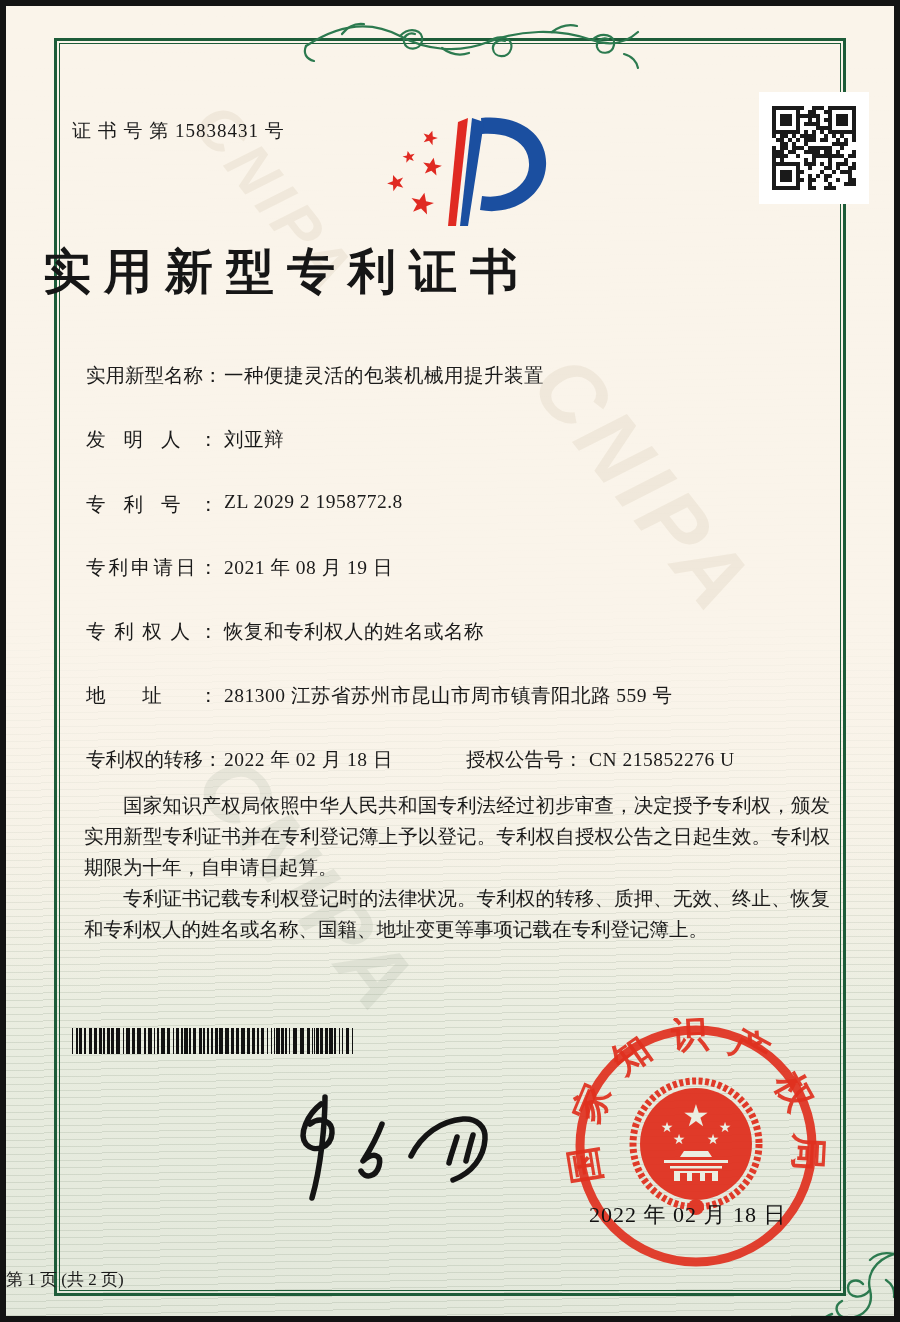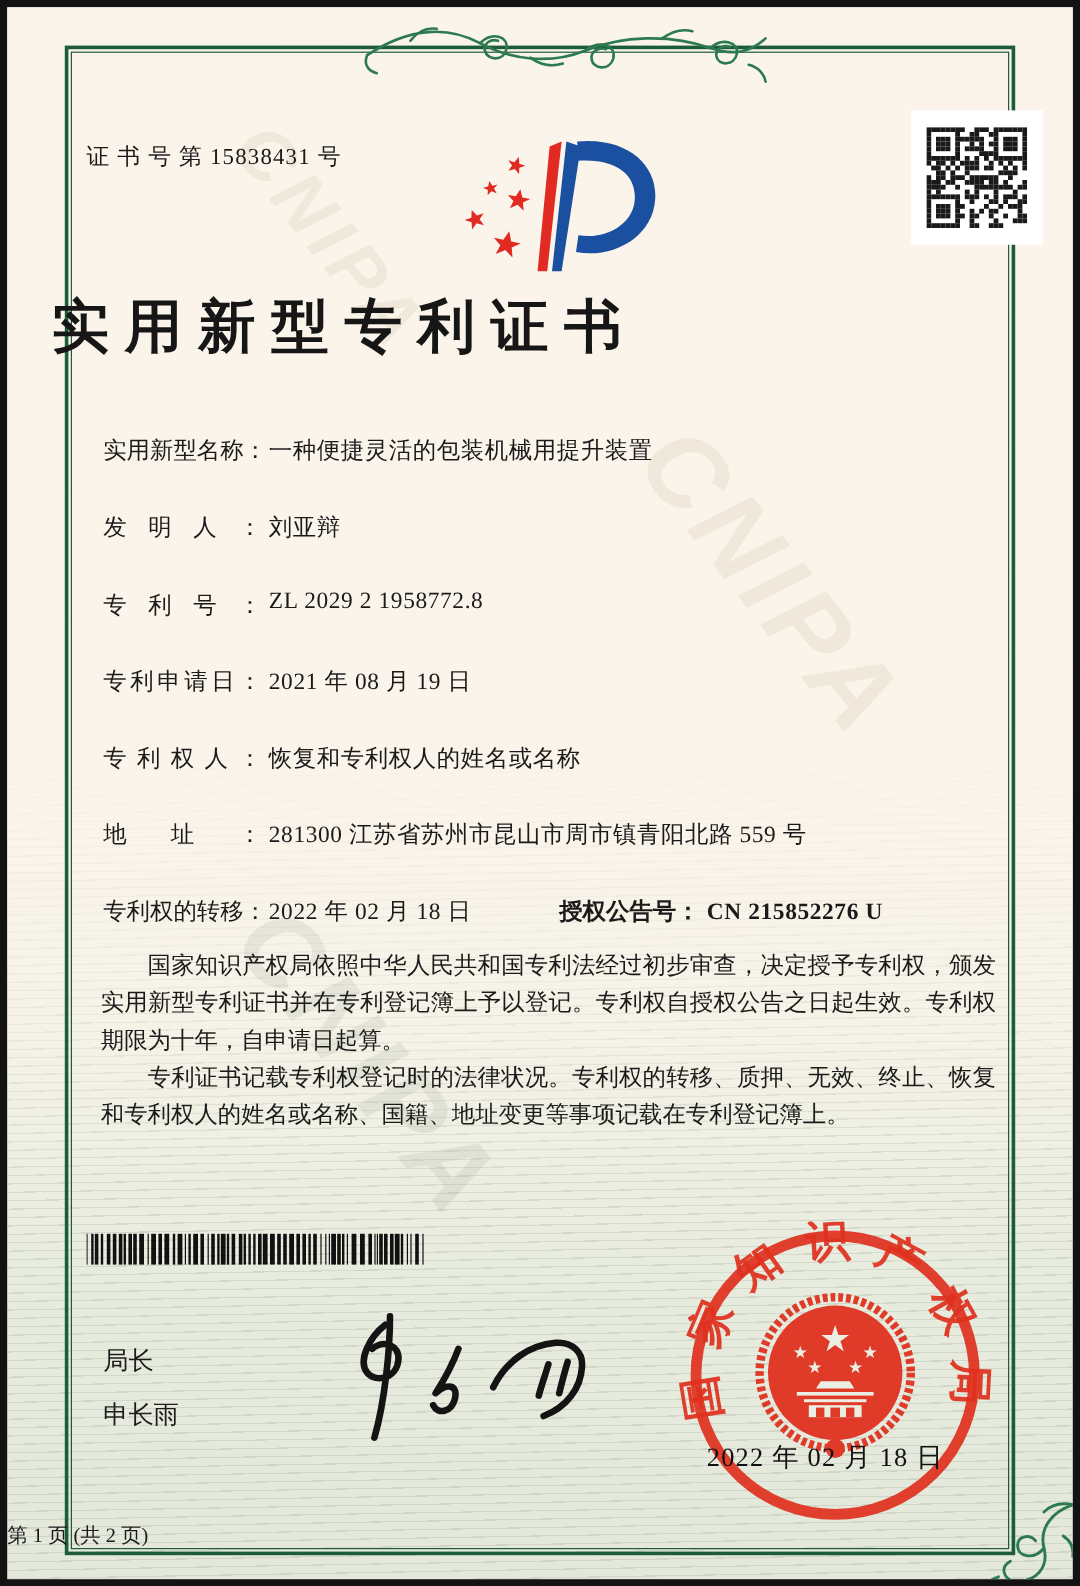--- a/index.html
+++ b/index.html
@@ -42,21 +42,21 @@
   .logo{position:absolute;left:362px;top:98px;}
   .qr{position:absolute;left:753px;top:86px;width:110px;height:112px;background:#fff;}
   .qr svg{position:absolute;left:13px;top:14px;}
   .title{
     position:absolute;left:0;right:0;top:234px;text-align:left;
     font-size:48px;font-weight:900;letter-spacing:13px;color:#161616;padding-left:37px;
   }
   .field{position:absolute;left:80px;right:70px;font-size:19.5px;white-space:nowrap;}
   .flabel{display:inline-block;width:132px;text-align:justify;text-align-last:justify;vertical-align:top;}
   .fvalue{margin-left:6px;letter-spacing:0.5px;}
-  .fcol2{position:absolute;left:380px;top:0;font-weight:bold;}
+  .fcol2{position:absolute;left:380px;top:0;}
   .body-text{
     position:absolute;left:78px;top:784px;width:746px;
     font-size:19.5px;line-height:31px;text-align:justify;
   }
   .body-text p{margin:0;text-indent:2em;}
   .barcode{position:absolute;left:66px;top:1022px;}
   .officer{position:absolute;left:80px;top:1114px;font-family:"Liberation Sans","DejaVu Sans",sans-serif;font-size:21px;color:#1c1c1c;}
   .officer div{margin-bottom:17px;}
   .signature{position:absolute;left:255px;top:1084px;}
   .seal{position:absolute;left:555px;top:1012px;z-index:6;}
@@ -468,24 +468,20 @@
         <rect x="248" y="0" width="3" height="26" fill="#111"></rect>
         <rect x="253" y="0" width="3" height="26" fill="#111"></rect>
         <rect x="257" y="0" width="4" height="26" fill="#111"></rect>
         <rect x="262" y="0" width="2" height="26" fill="#111"></rect>
         <rect x="267" y="0" width="1" height="26" fill="#111"></rect>
         <rect x="270" y="0" width="1" height="26" fill="#111"></rect>
         <rect x="274" y="0" width="3" height="26" fill="#111"></rect>
         <rect x="280" y="0" width="1" height="26" fill="#111"></rect>
       </svg>
 
-    <div class="officer">
-      <div>局长</div>
-      <div>申长雨</div>
-    </div>
 
     <svg class="signature" width="238" height="118" viewBox="0 0 238 118">
       <g fill="none" stroke="#141414" stroke-width="5.5" stroke-linecap="round" stroke-linejoin="round">
         <path d="M60,14 C47,24 37,44 45,54 C53,63 70,58 71,43 C72,31 59,26 49,34"></path>
         <path d="M64,7 C64,33 60,77 51,108"></path>
         <path d="M121,34 C115,50 109,60 102,71 C112,62 121,64 118,76 C115,87 104,89 100,81"></path>
         <path d="M150,66 C161,44 180,31 202,29 C216,28 225,37 224,49 C223,67 211,83 192,90"></path>
         <path d="M196,47 C193,57 190,65 188,73"></path>
         <path d="M212,45 C209,55 207,63 205,71"></path>
       </g>

